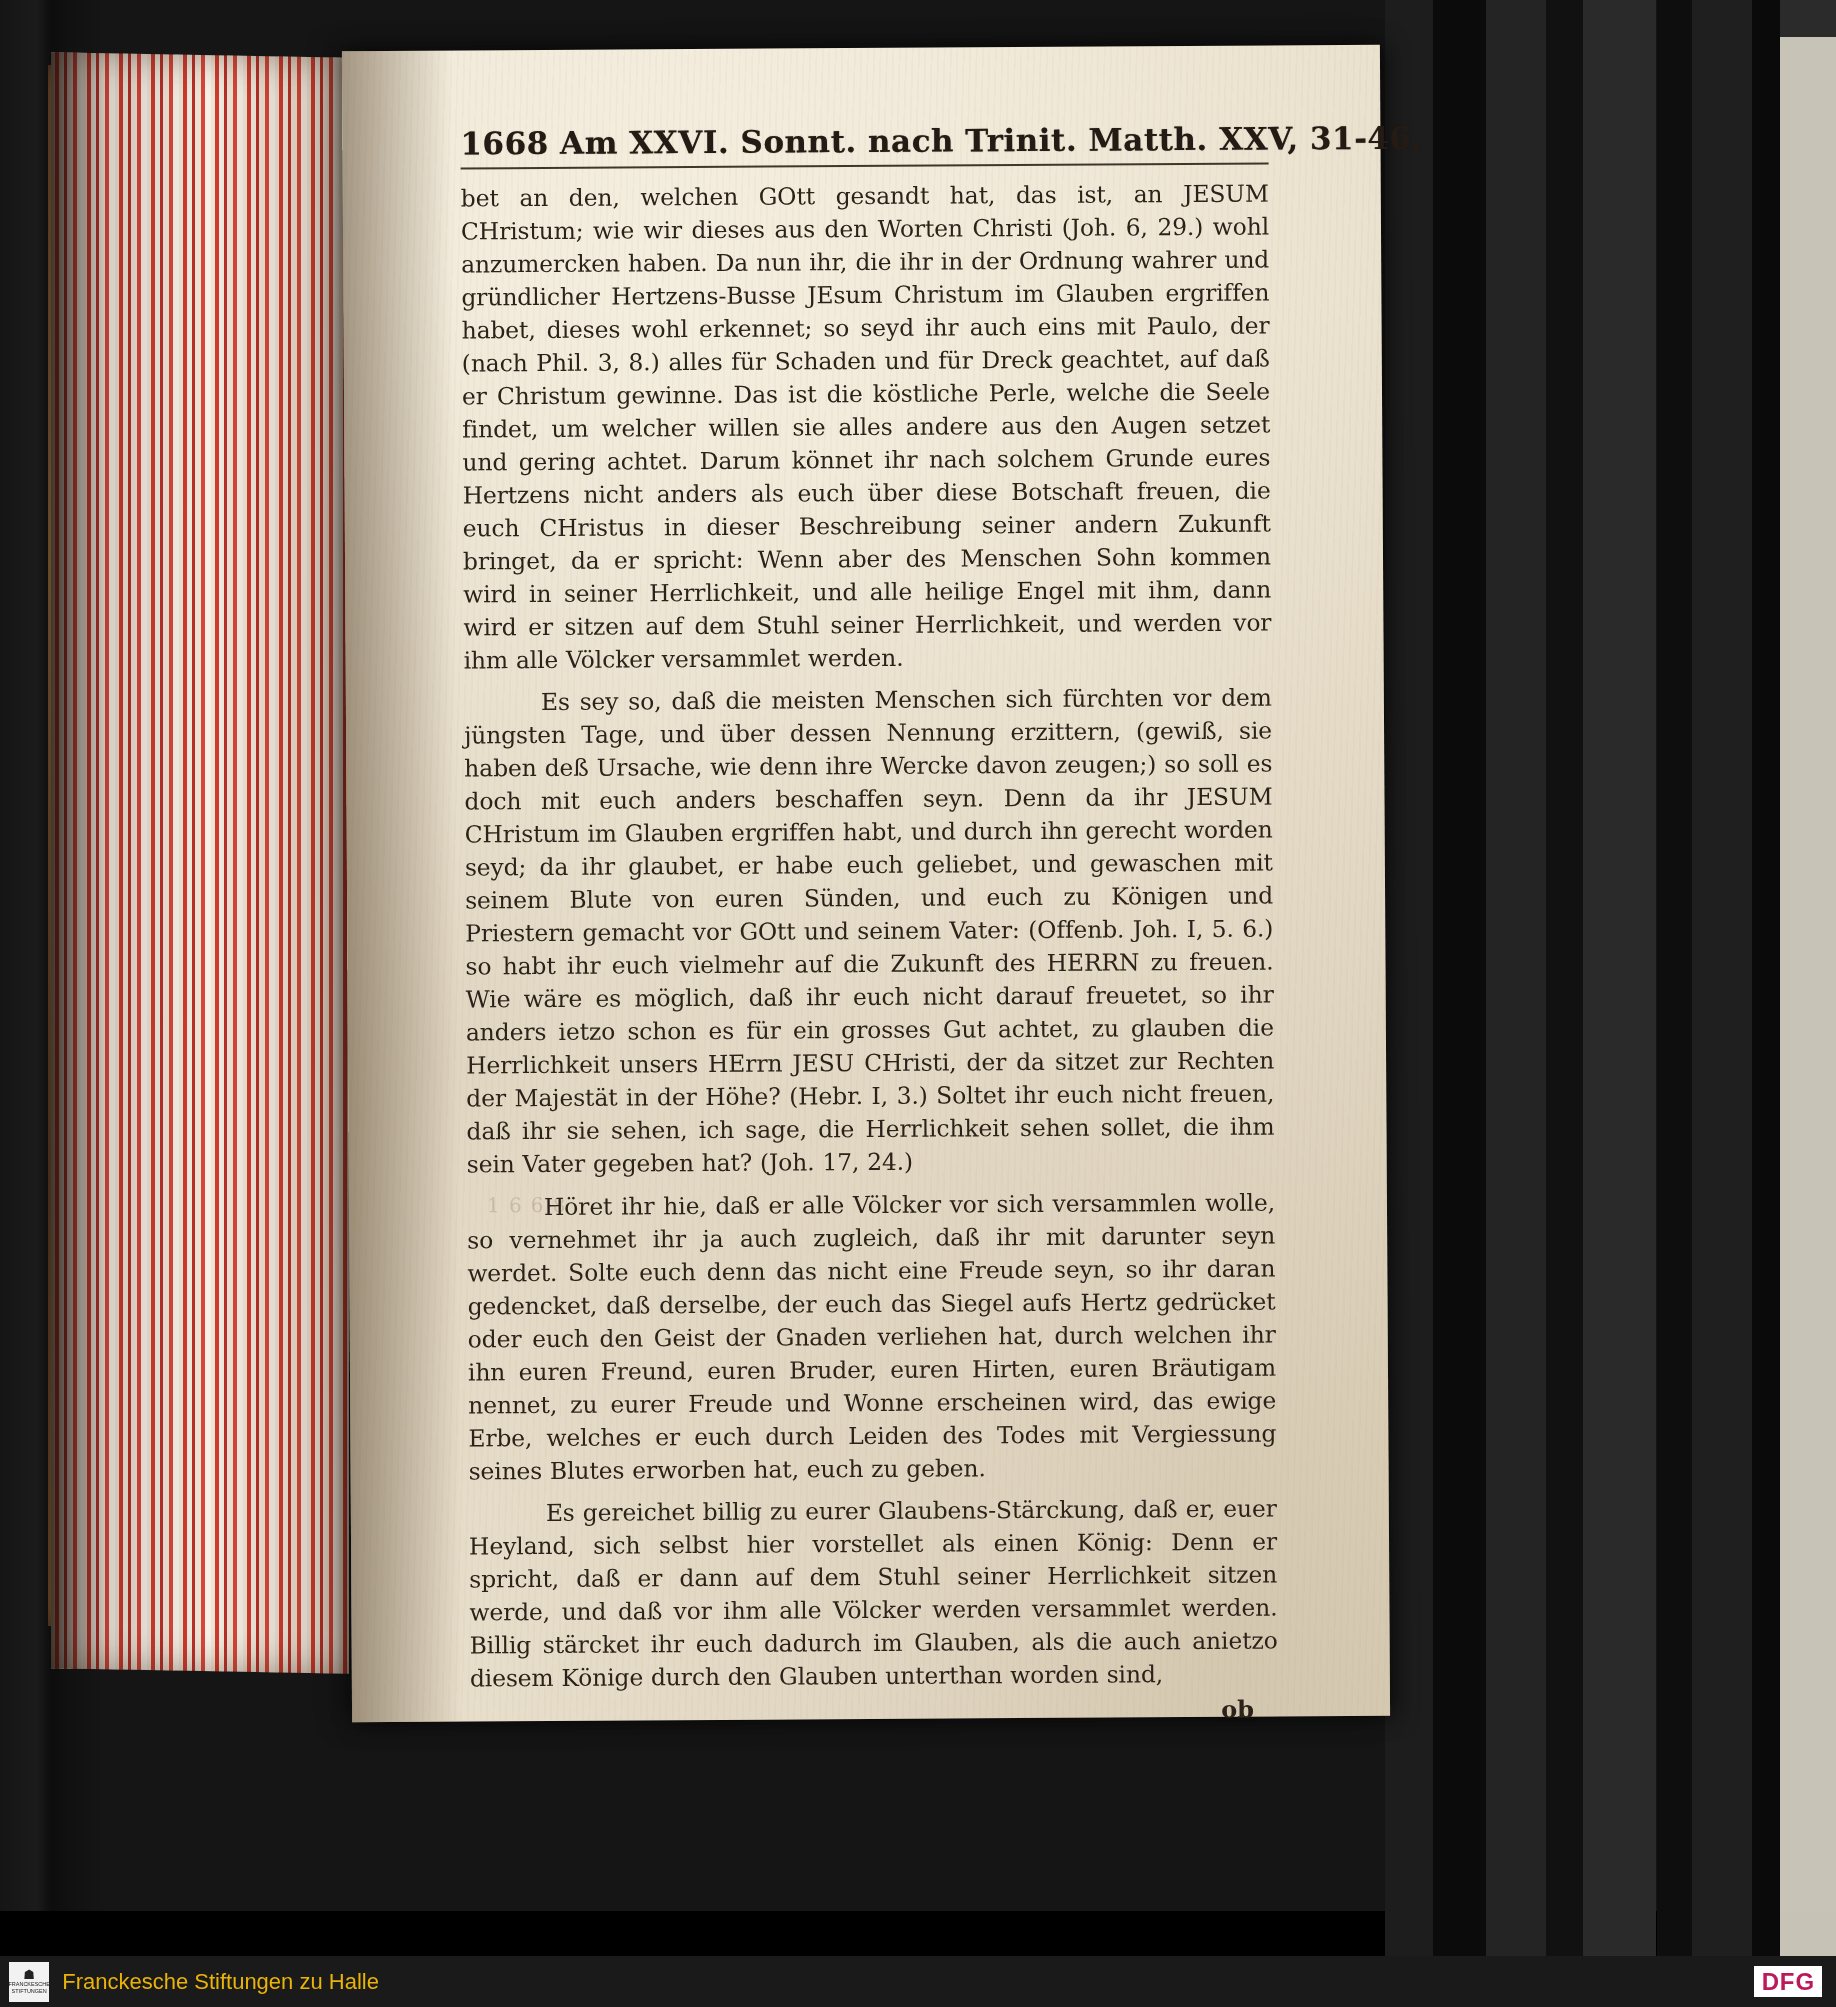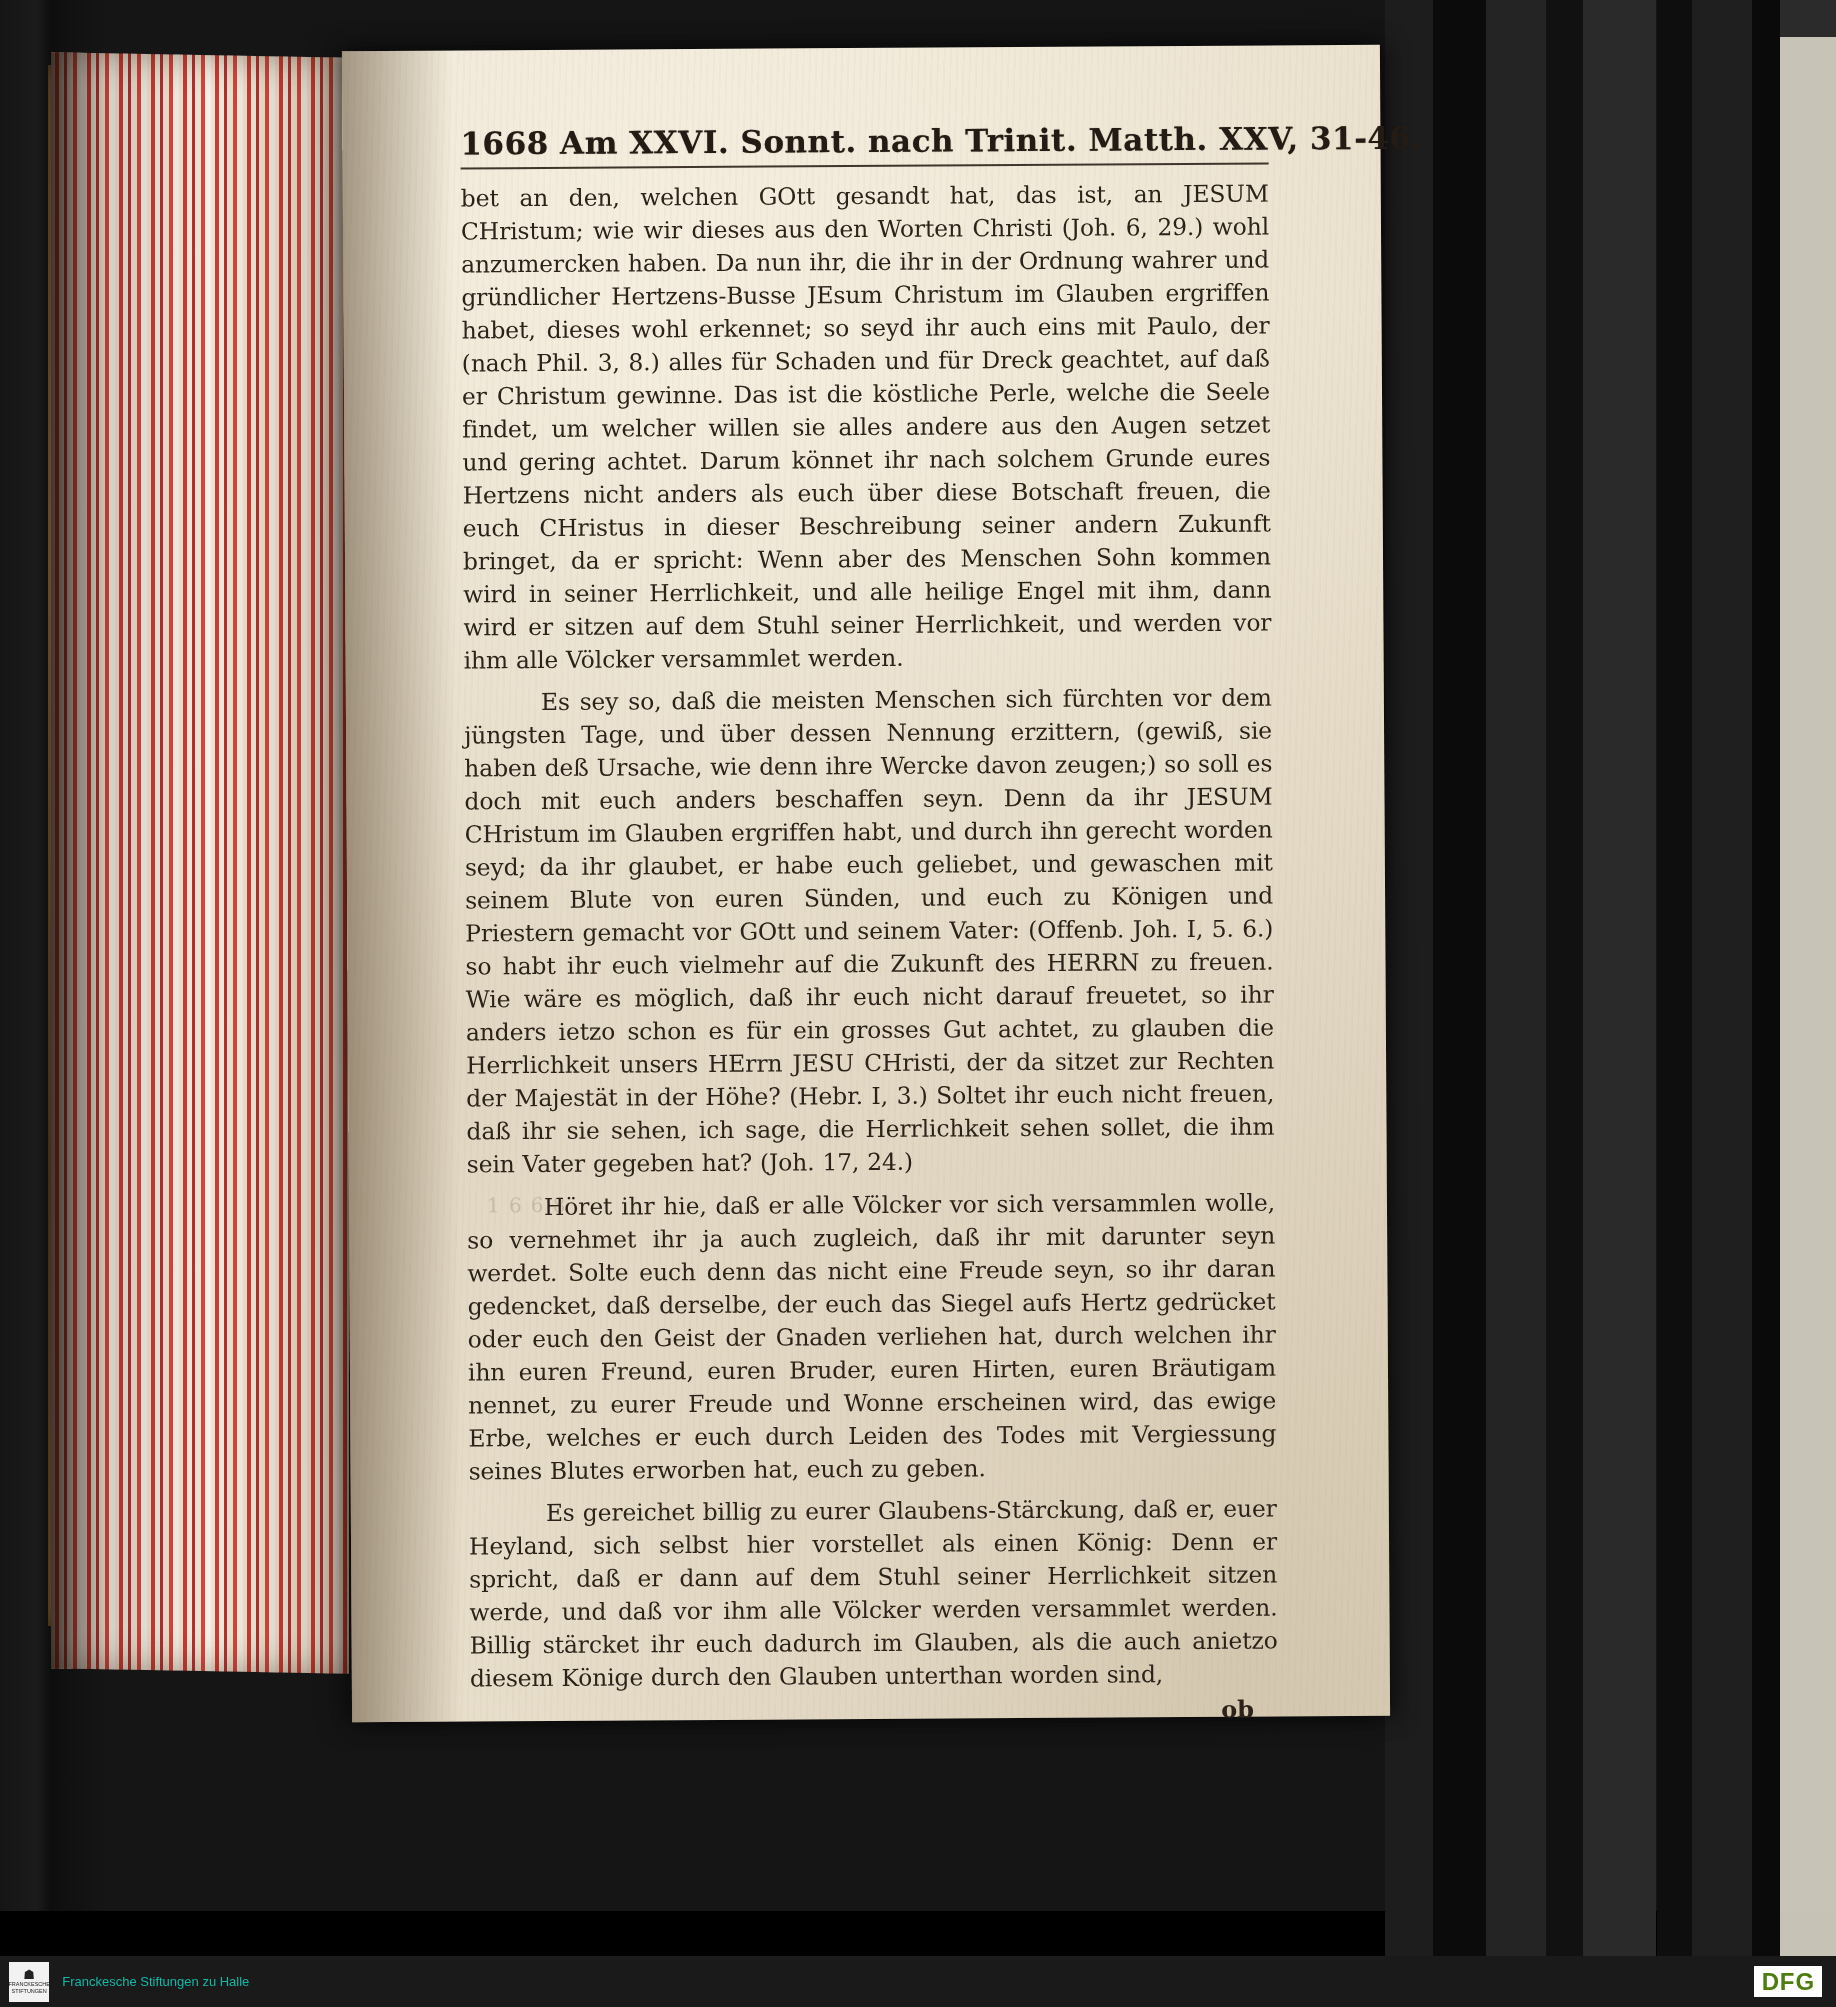--- a/index.html
+++ b/index.html
@@ -203,32 +203,32 @@
     padding: 1.8px;
     box-sizing: border-box;
   }
   #footer-logo .mark {
     font-size: 13px;
     line-height: 13px;
   }
   #footer-text {
     margin-left: 13px;
     font-family: "Liberation Sans", sans-serif;
-    font-size: 13px;
-    color: #14b8a6;
+    font-size: 22px;
+    color: #eab308;
   }
   #dfg {
     margin-left: auto;
     margin-right: 14.7px;
     font-family: "Liberation Sans", sans-serif;
     font-weight: bold;
     font-size: 24px;
     letter-spacing: 0.9px;
     background: #ffffff;
-    color: #4d7c0f;
+    color: #be185d;
     padding: 1.8px 7.3px;
   }
 </style>
 </head>
 <body>
 
 <div id="scan">
 
   <div class="band" style="left:1385px;width:48px;background:#1d1d1d;"></div>
   <div class="band" style="left:1433px;width:53px;background:#0b0b0b;"></div>

